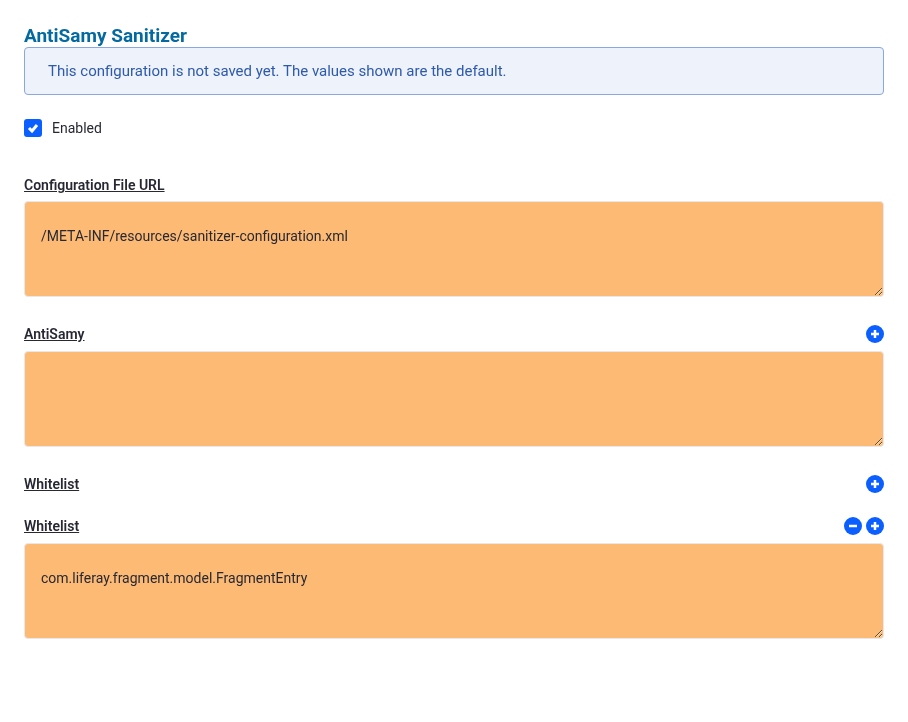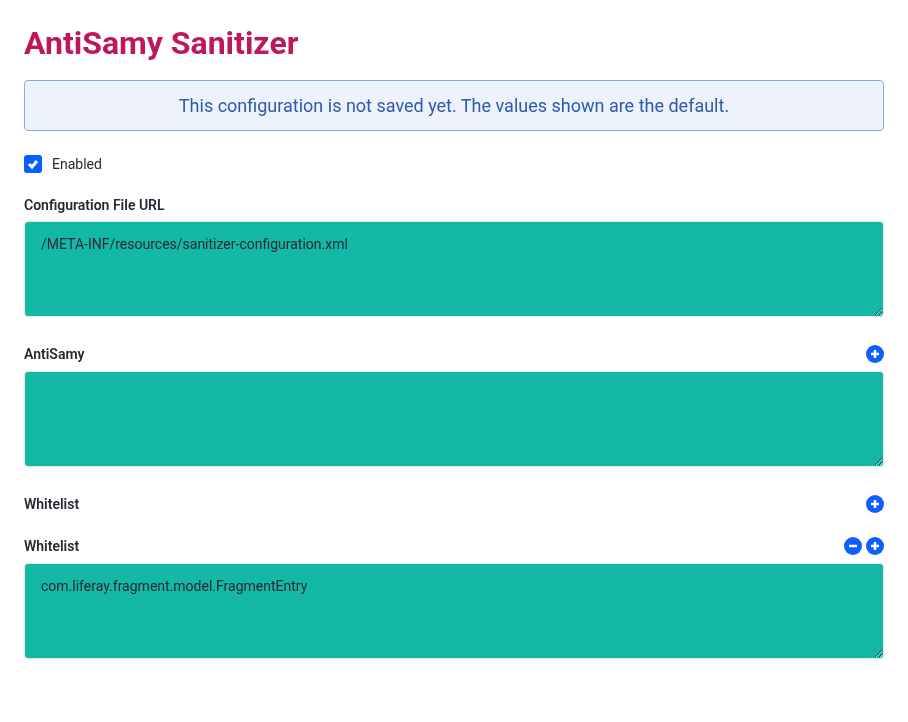--- a/index.html
+++ b/index.html
@@ -8,40 +8,38 @@
       padding: 0;
     }
     body {
       font-family: -apple-system, BlinkMacSystemFont, "Segoe UI", Roboto, "Helvetica Neue", Arial, sans-serif;
       background: #ffffff;
       padding: 24px;
       color: #272833;
       width: 908px;
     }
     h1 {
-      font-size: 32px;
+      font-size: 19px;
       font-weight: 700;
-      color: #be185d;
-      margin-bottom: 18px;
+      color: #0369a1;
     }
     .info-banner {
       background: #eef2fa;
       border: 1px solid #89a7e0;
       border-radius: 4px;
-      padding: 14px 12px;
-      font-size: 18px;
+      padding: 14px 23px;
+      font-size: 15px;
       color: #2e5aac;
       margin-bottom: 24px;
-      text-align: center;
     }
     .checkbox-row {
       display: flex;
       align-items: center;
       gap: 10px;
-      margin-bottom: 24px;
+      margin-bottom: 40px;
     }
     .checkbox {
       width: 18px;
       height: 18px;
       border-radius: 3px;
       background: #0b5fff;
       display: flex;
       align-items: center;
       justify-content: center;
       cursor: pointer;
@@ -53,20 +51,21 @@
       stroke: #fff;
       stroke-width: 3;
     }
     .checkbox-label {
       font-size: 14px;
       color: #272833;
       cursor: pointer;
     }
     .field-group {
       margin-bottom: 24px;
+      text-decoration: underline;
     }
     .field-header {
       display: flex;
       align-items: center;
       justify-content: space-between;
       margin-bottom: 8px;
     }
     .field-label {
       font-size: 14px;
       font-weight: 600;
@@ -90,24 +89,24 @@
     .icon-btn svg {
       width: 10px;
       height: 10px;
       fill: none;
       stroke: #fff;
       stroke-width: 2.5;
     }
     textarea {
       width: 100%;
       min-height: 96px;
-      background: #14b8a6;
+      background: #fdba74;
       border: 1px solid #e7e7ed;
       border-radius: 4px;
-      padding: 14px 16px;
+      padding: 26px 16px;
       font-family: inherit;
       font-size: 14px;
       color: #272833;
       resize: both;
       outline: none;
     }
   </style>
 </head>
 <body>
 

